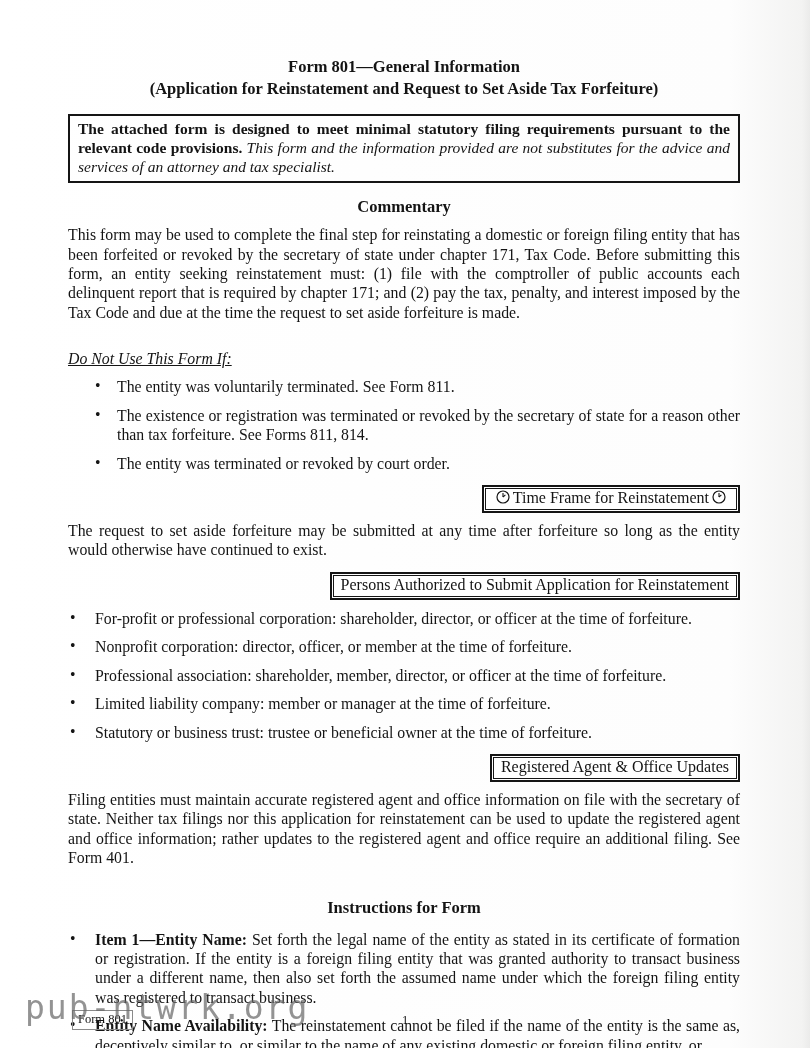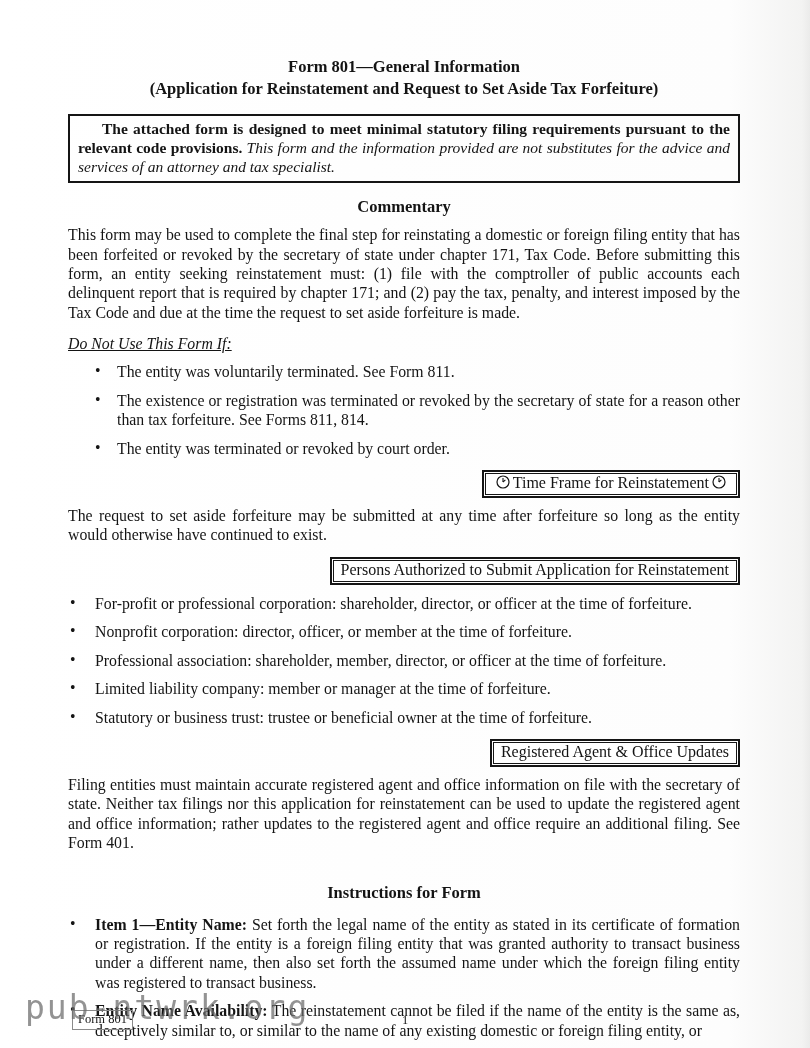--- a/index.html
+++ b/index.html
@@ -25,39 +25,39 @@
     line-height: 1.32;
   }
   .notice-box {
     border: 2px solid #151515;
     margin-top: 14px;
     padding: 3px 8px 5px 8px;
     font-size: 15.5px;
     line-height: 1.24;
     text-align: justify;
   }
-  .notice-bold { font-weight: bold; margin-left: 24px; }
+  .notice-bold { font-weight: bold; }
   .notice-italic { font-style: italic; }
   .section-heading {
     text-align: center;
     font-weight: bold;
     font-size: 16.5px;
     margin-top: 14px;
   }
   p.body-text {
     font-size: 15.8px;
     line-height: 1.23;
     text-align: justify;
     margin: 8px 0 0 0;
   }
   .do-not-use-heading {
     font-style: italic;
     text-decoration: underline;
     font-size: 15.8px;
-    margin-top: 13px;
+    margin-top: 28px;
   }
   ul.doc-list {
     list-style: none;
     margin: 6px 0 0 0;
     padding: 0;
   }
   ul.doc-list li {
     position: relative;
     font-size: 15.8px;
     line-height: 1.23;

